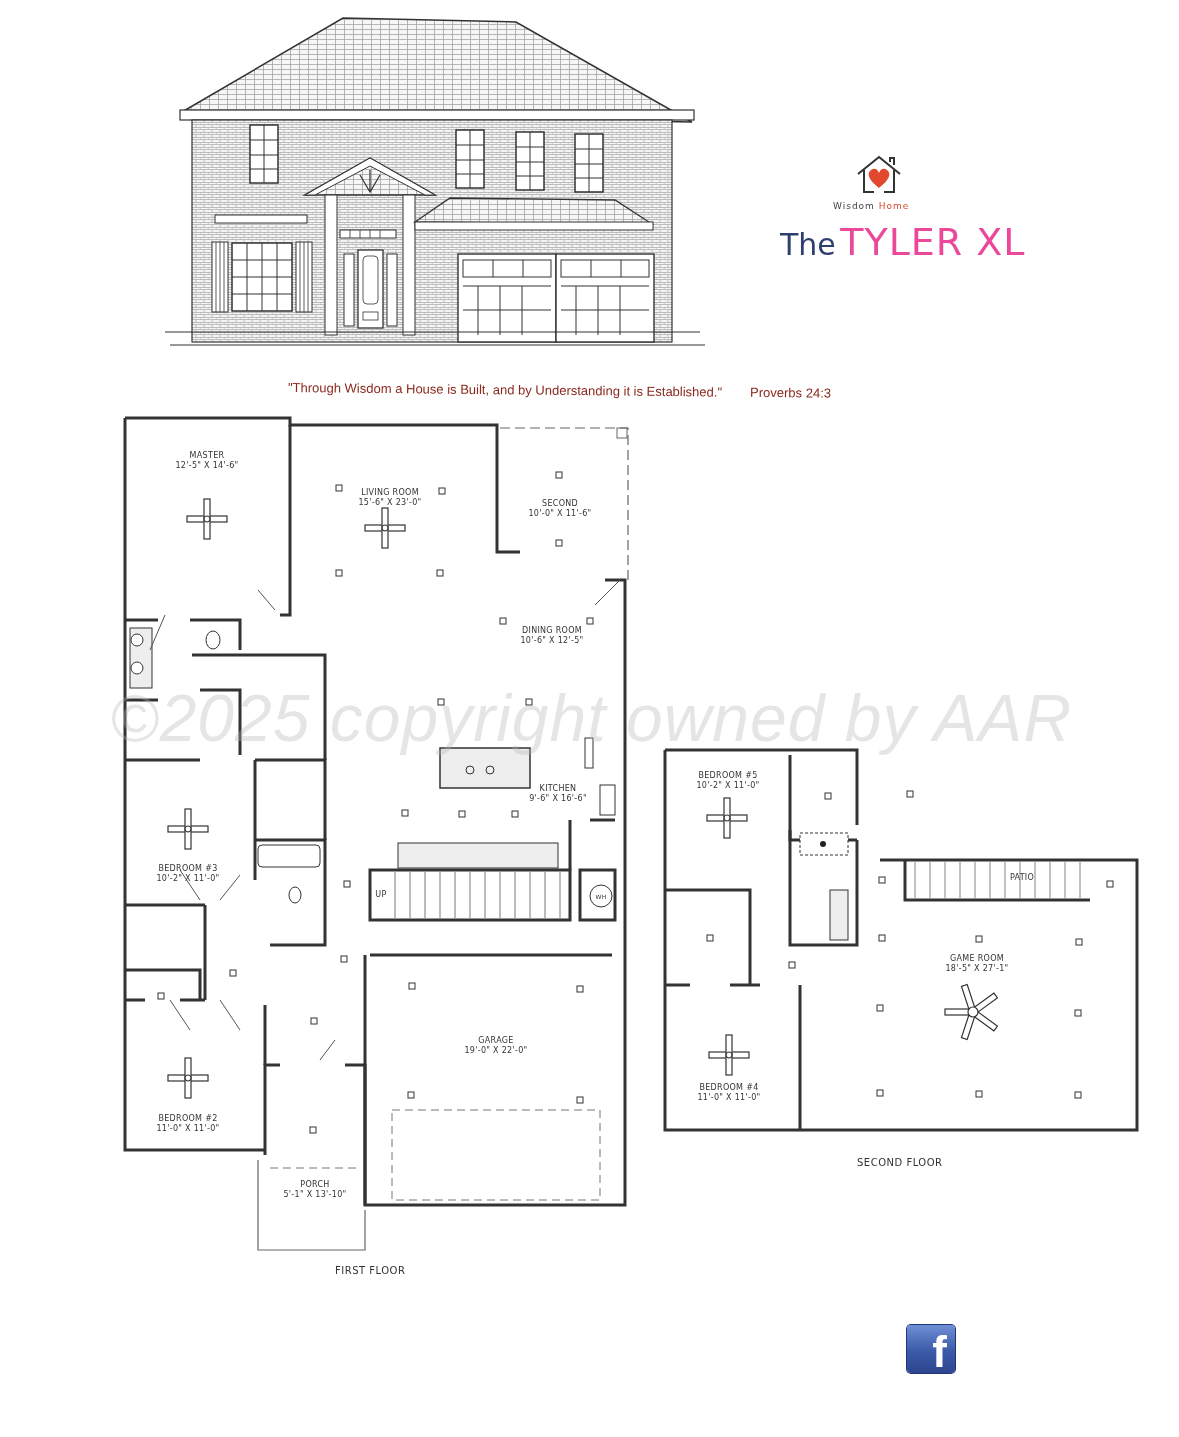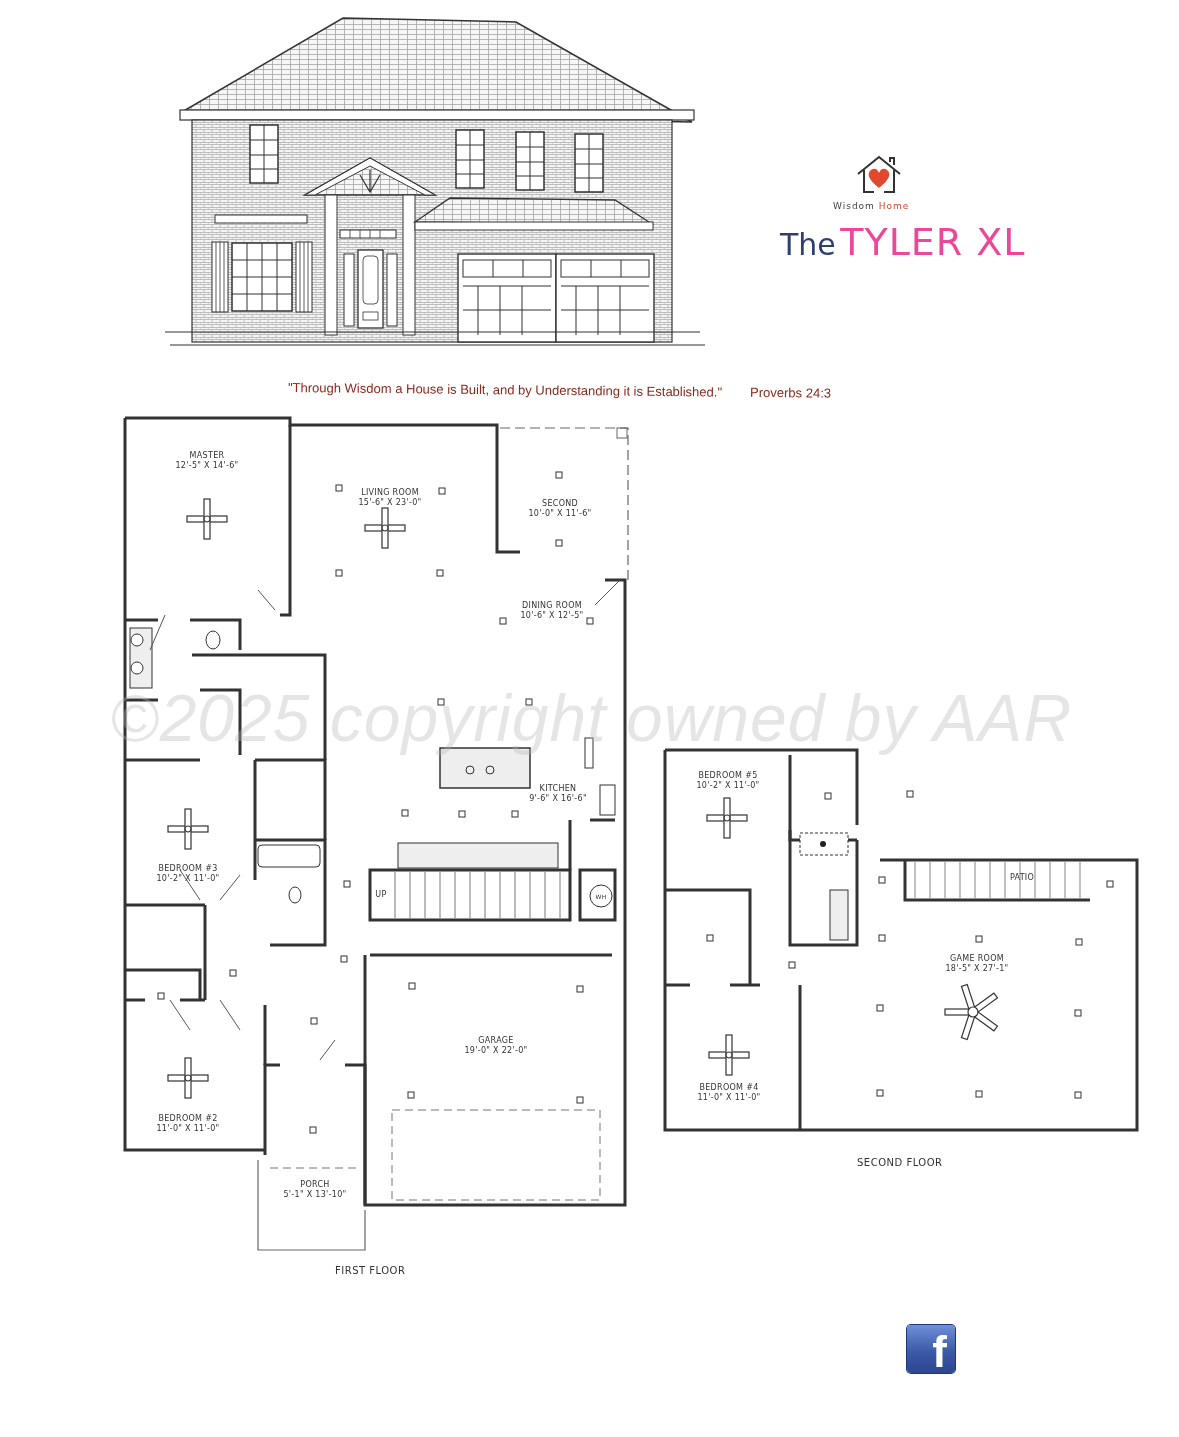--- a/index.html
+++ b/index.html
@@ -217,21 +217,21 @@
     <div>12'-5" X 14'-6"</div>
   </div>
 <div class="lbl" style="left:390px;top:488px">
     <div>LIVING ROOM</div>
     <div>15'-6" X 23'-0"</div>
   </div>
 <div class="lbl" style="left:560px;top:499px">
     <div>SECOND</div>
     <div>10'-0" X 11'-6"</div>
   </div>
-<div class="lbl" style="left:552px;top:601px">
+<div class="lbl" style="left:552px;top:626px">
     <div>DINING ROOM</div>
     <div>10'-6" X 12'-5"</div>
   </div>
 <div class="lbl" style="left:558px;top:784px">
     <div>KITCHEN</div>
     <div>9'-6" X 16'-6"</div>
   </div>
 <div class="lbl" style="left:188px;top:864px">
     <div>BEDROOM #3</div>
     <div>10'-2" X 11'-0"</div>

